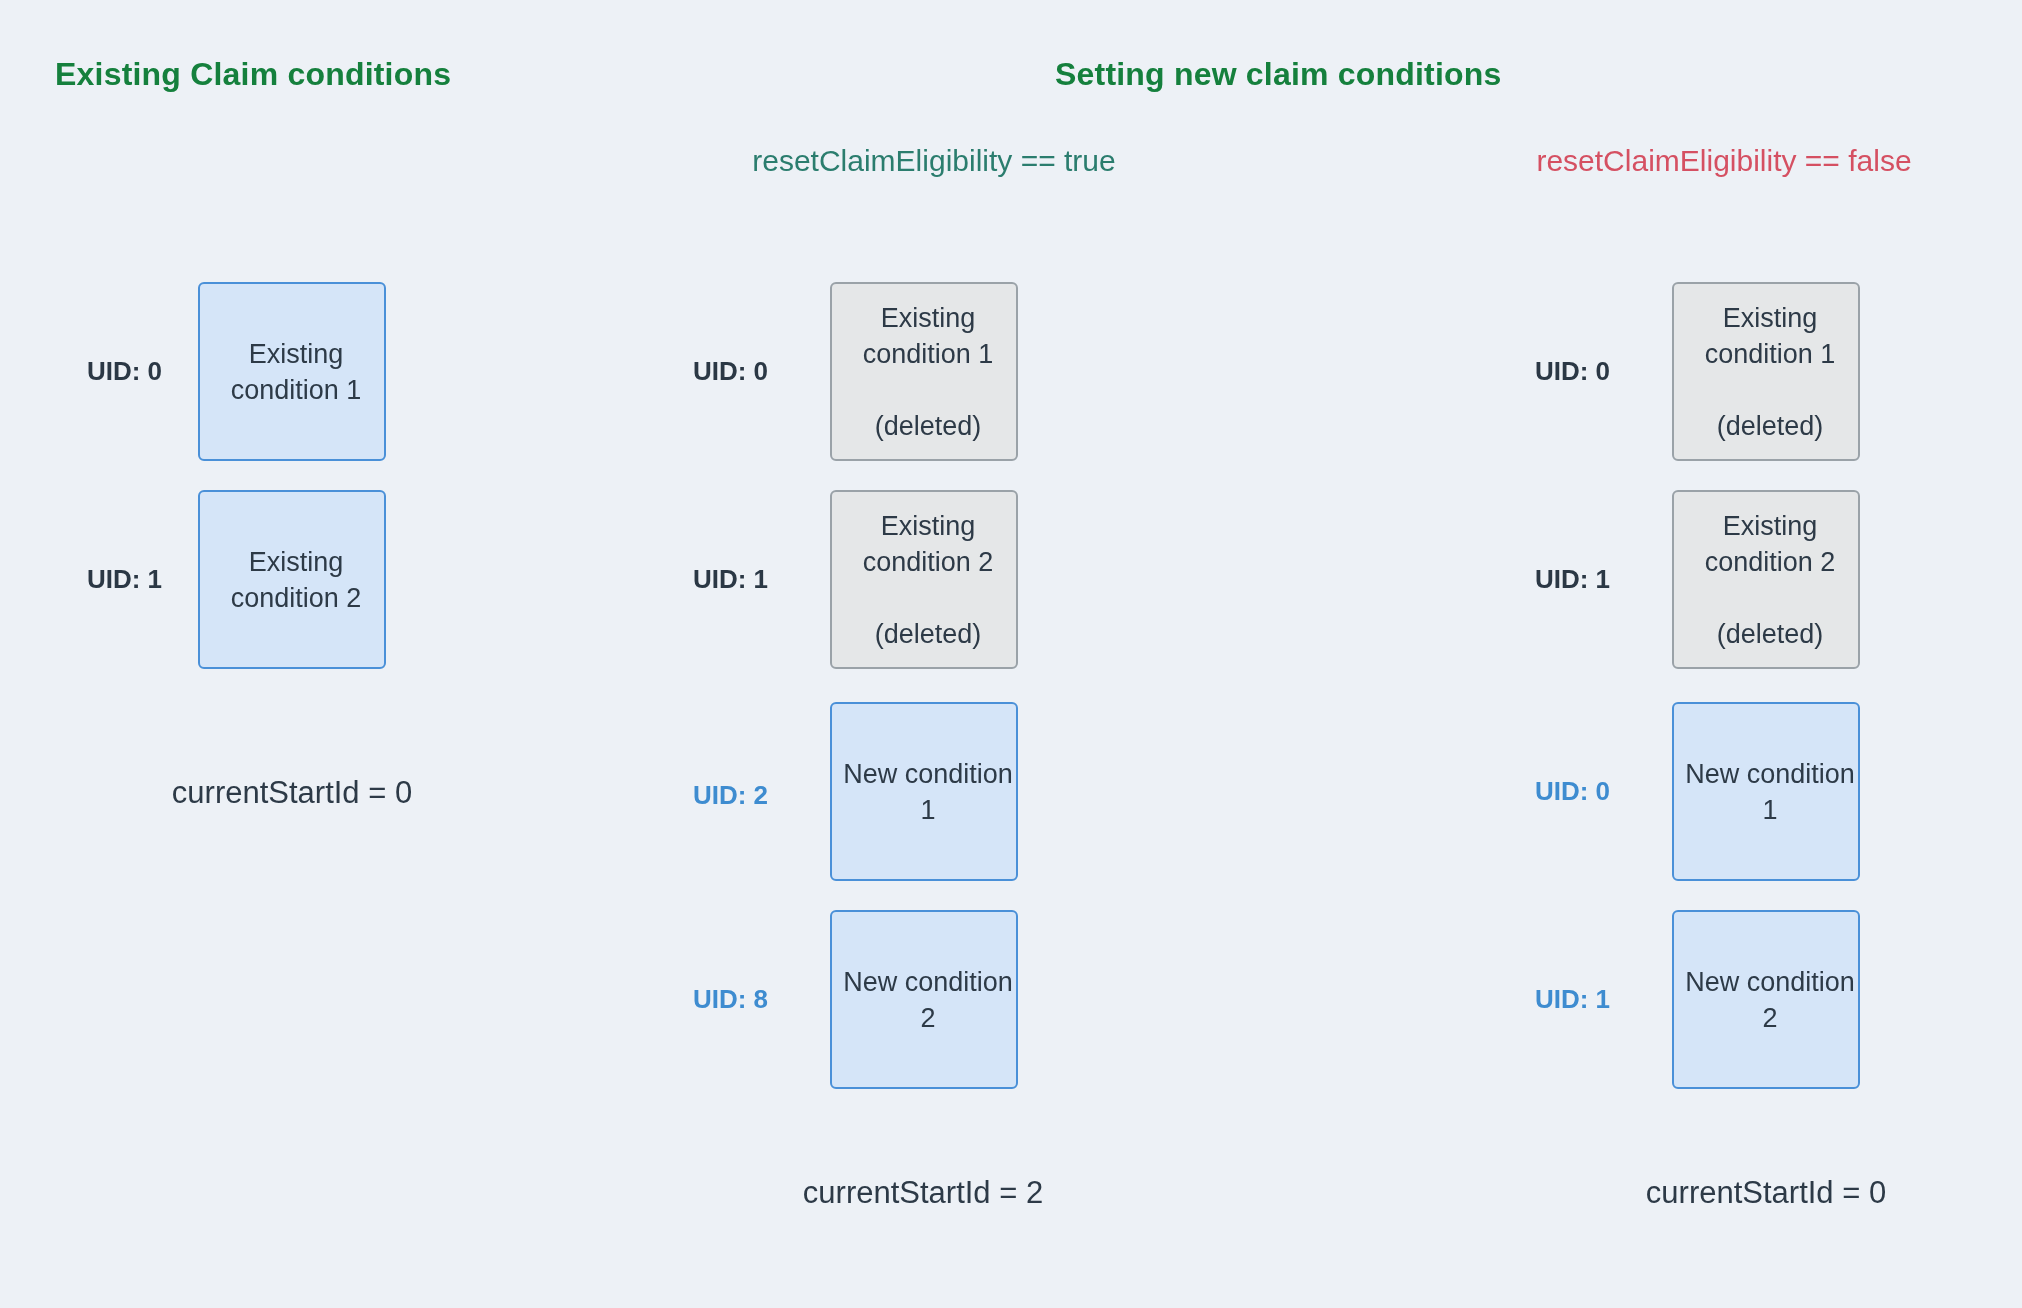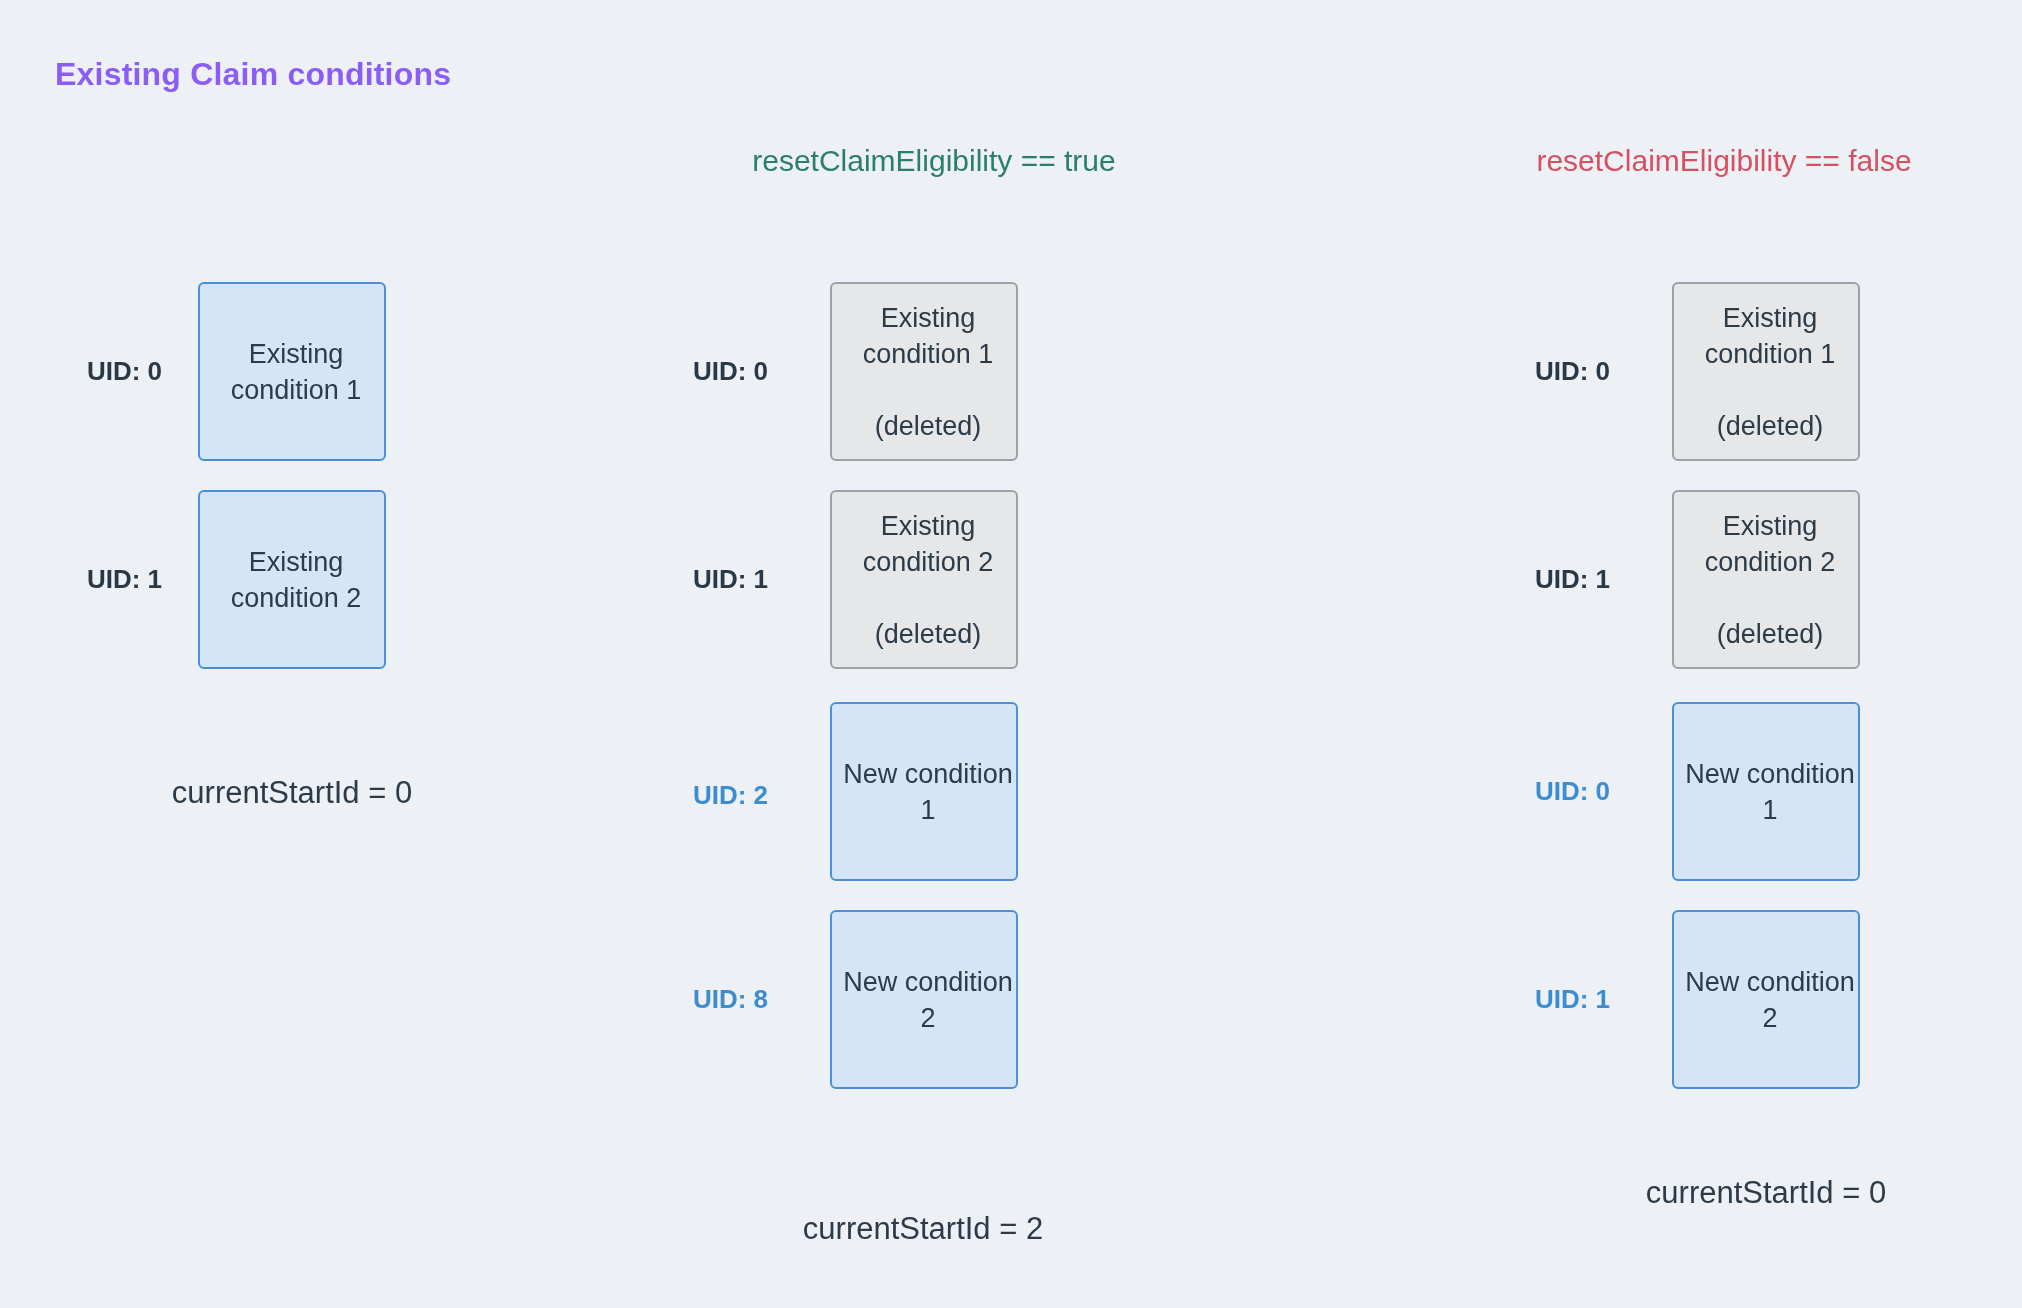--- a/index.html
+++ b/index.html
@@ -13,21 +13,21 @@
   }
   .stage {
     position: relative;
     width: 2022px;
     height: 1308px;
   }
   .section-title {
     position: absolute;
     font-size: 32px;
     font-weight: bold;
-    color: #8b5cf6;
+    color: #15803d;
     letter-spacing: 0.2px;
     white-space: nowrap;
   }
   .subtitle {
     position: absolute;
     width: 700px;
     text-align: center;
     font-size: 30px;
     white-space: nowrap;
     margin-top: 8px;
@@ -85,20 +85,21 @@
     white-space: nowrap;
   }
 </style>
 </head>
 <body>
 
 <div class="stage">
 
   <div class="section-title" style="left:55px; top:56px;">Existing Claim conditions</div>
 
+  <div class="section-title" style="left:1055px; top:56px;">Setting new claim conditions</div>
 
   <div class="subtitle green" style="left:584px; top:136px;">resetClaimEligibility == true</div>
 
   <div class="subtitle red" style="left:1374px; top:136px;">resetClaimEligibility == false</div>
 
   <div id="col-0">
       <div class="uid-label" style="left: -8px; top: 282px; height: 179px;">UID: 0</div>
       <div class="cond-box blue" style="left: 198px; top: 282px;">
         <div class="box-line">Existing</div>
         <div class="box-line">condition 1</div>
@@ -128,21 +129,21 @@
       <div class="uid-label blue" style="left: 598px; top: 706px; height: 179px;">UID: 2</div>
       <div class="cond-box blue" style="left: 830px; top: 702px;">
         <div class="box-line">New condition</div>
         <div class="box-line">1</div>
       </div>
       <div class="uid-label blue" style="left: 598px; top: 910px; height: 179px;">UID: 8</div>
       <div class="cond-box blue" style="left: 830px; top: 910px;">
         <div class="box-line">New condition</div>
         <div class="box-line">2</div>
       </div>
-      <div class="footer-label" style="left: 623px; top: 1211px;">currentStartId = 2</div>
+      <div class="footer-label" style="left: 623px; top: 1175px;">currentStartId = 2</div>
     </div>
   <div id="col-2">
       <div class="uid-label" style="left: 1440px; top: 282px; height: 179px;">UID: 0</div>
       <div class="cond-box gray" style="left: 1672px; top: 282px;">
         <div class="box-line">Existing</div>
         <div class="box-line">condition 1</div>
         <div class="box-line"></div>
         <div class="box-line">(deleted)</div>
       </div>
       <div class="uid-label" style="left: 1440px; top: 490px; height: 179px;">UID: 1</div>

